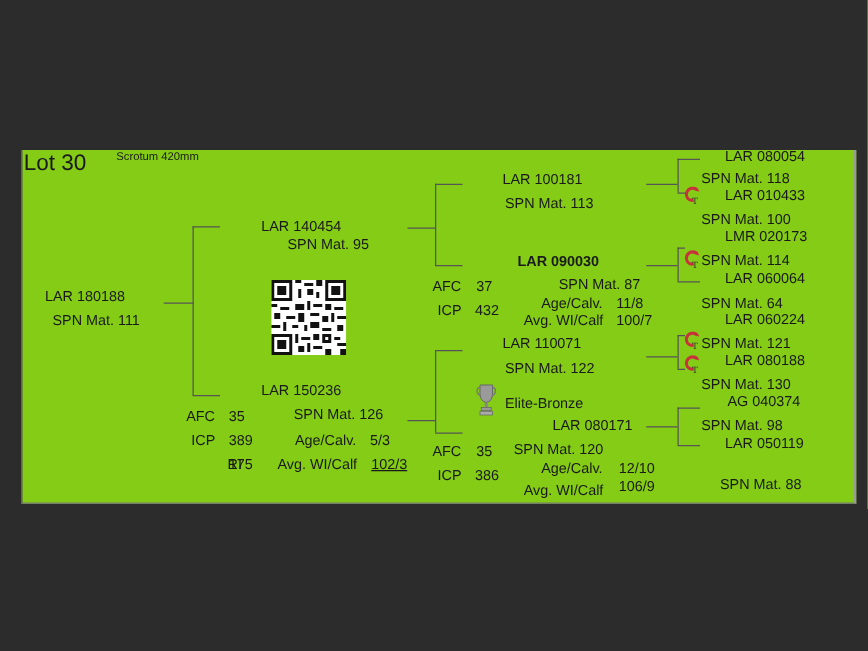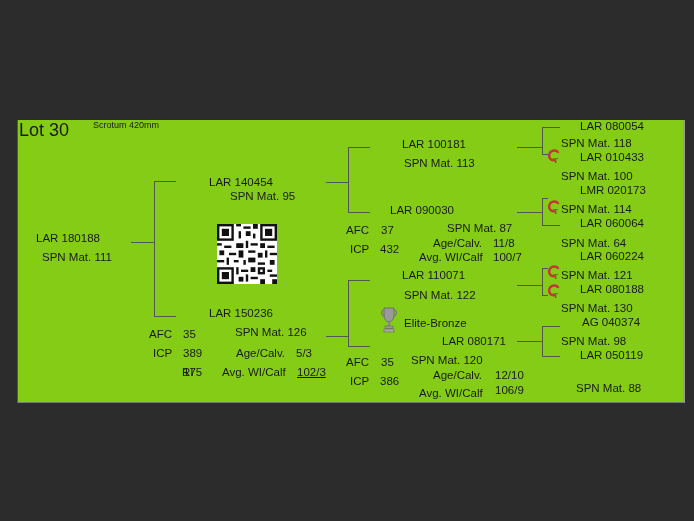--- a/index.html
+++ b/index.html
@@ -112,21 +112,21 @@
   <div class="hl" style="left:330px;top:92px;width:22px;"></div>
 
   <div class="hl" style="left:308px;top:216px;width:22px;"></div>
   <div class="vl" style="left:330px;top:160px;height:66px;"></div>
   <div class="hl" style="left:330px;top:160px;width:22px;"></div>
   <div class="hl" style="left:330px;top:226px;width:22px;"></div>
 
   <div class="t" style="left:384px;top:18px;">LAR 100181</div>
   <div class="t" style="left:386px;top:37px;">SPN Mat. 113</div>
 
-  <div class="t" style="left:372px;top:84px;">LAR 090030</div>
+  <div class="t" style="left:396px;top:84px;font-weight:bold;">LAR 090030</div>
   <div class="t" style="left:429px;top:102px;">SPN Mat. 87</div>
   <div class="t" style="left:328px;top:104px;">AFC</div>
   <div class="t" style="left:363px;top:104px;">37</div>
   <div class="t" style="left:332px;top:123px;">ICP</div>
   <div class="t" style="left:362px;top:123px;">432</div>
   <div class="t" style="left:415px;top:117px;">Age/Calv.</div>
   <div class="t" style="left:475px;top:117px;">11/8</div>
   <div class="t" style="left:401px;top:131px;">Avg. WI/Calf</div>
   <div class="t" style="left:475px;top:131px;">100/7</div>
 

